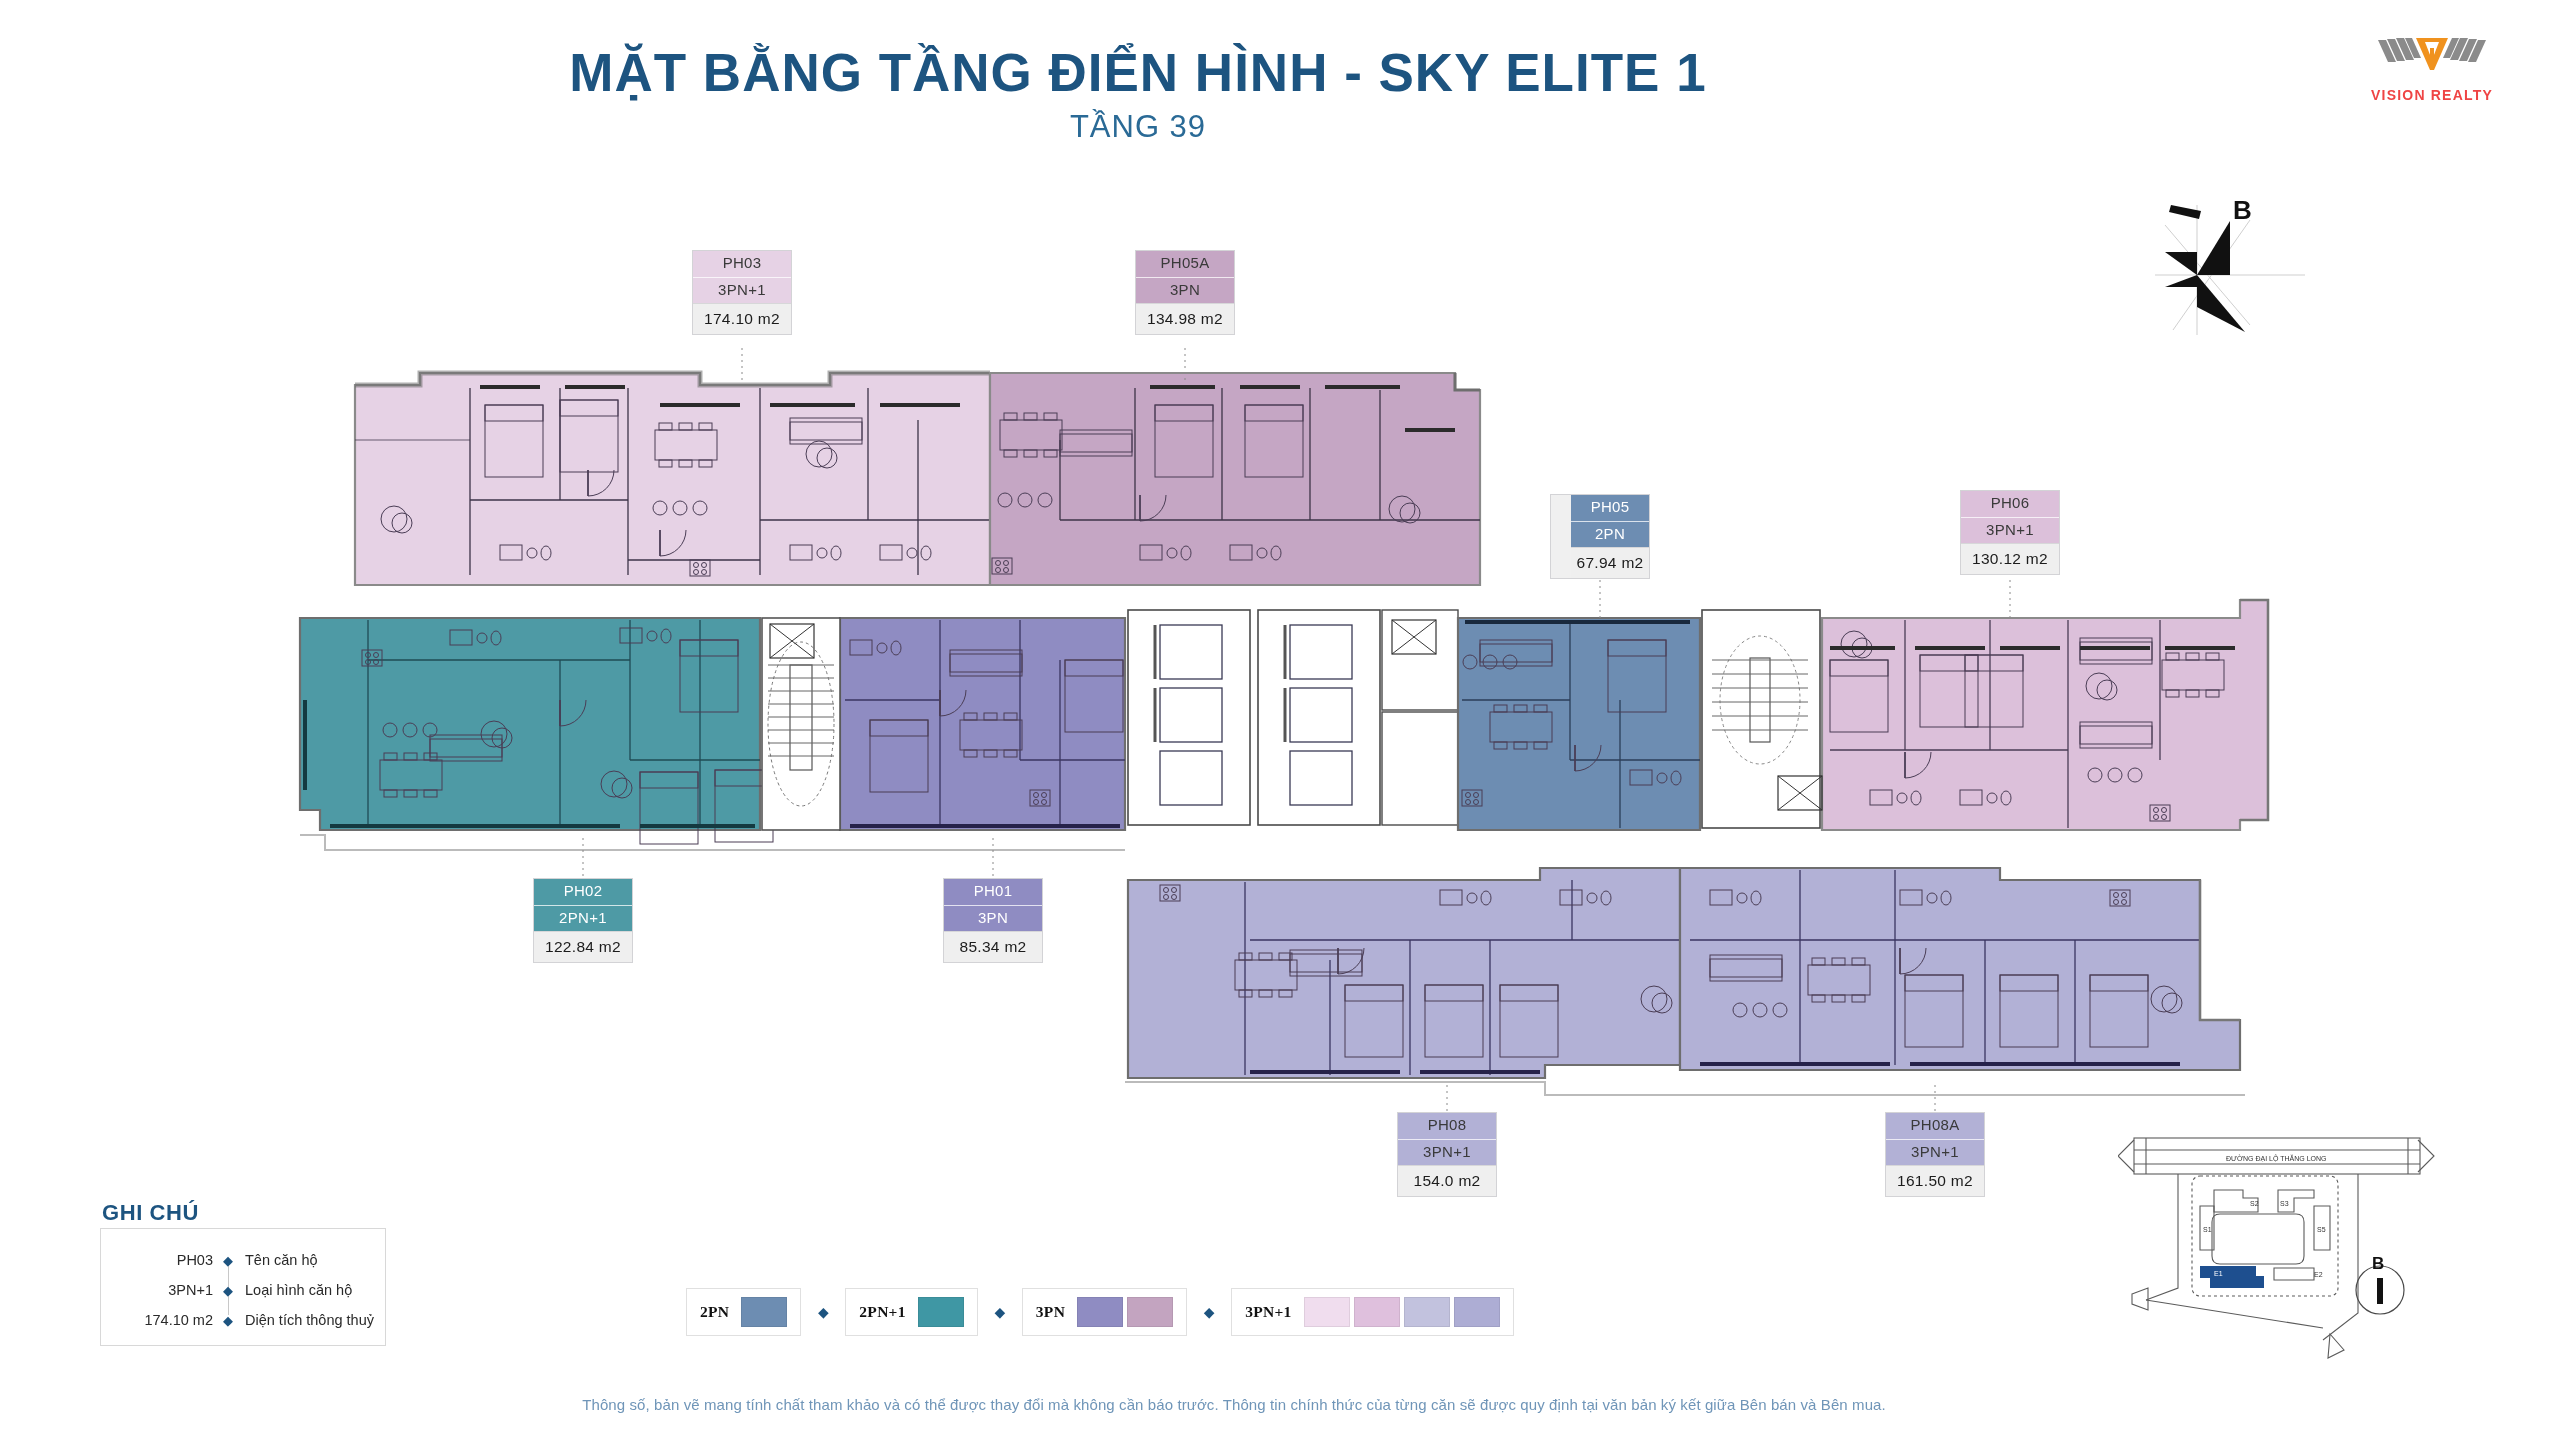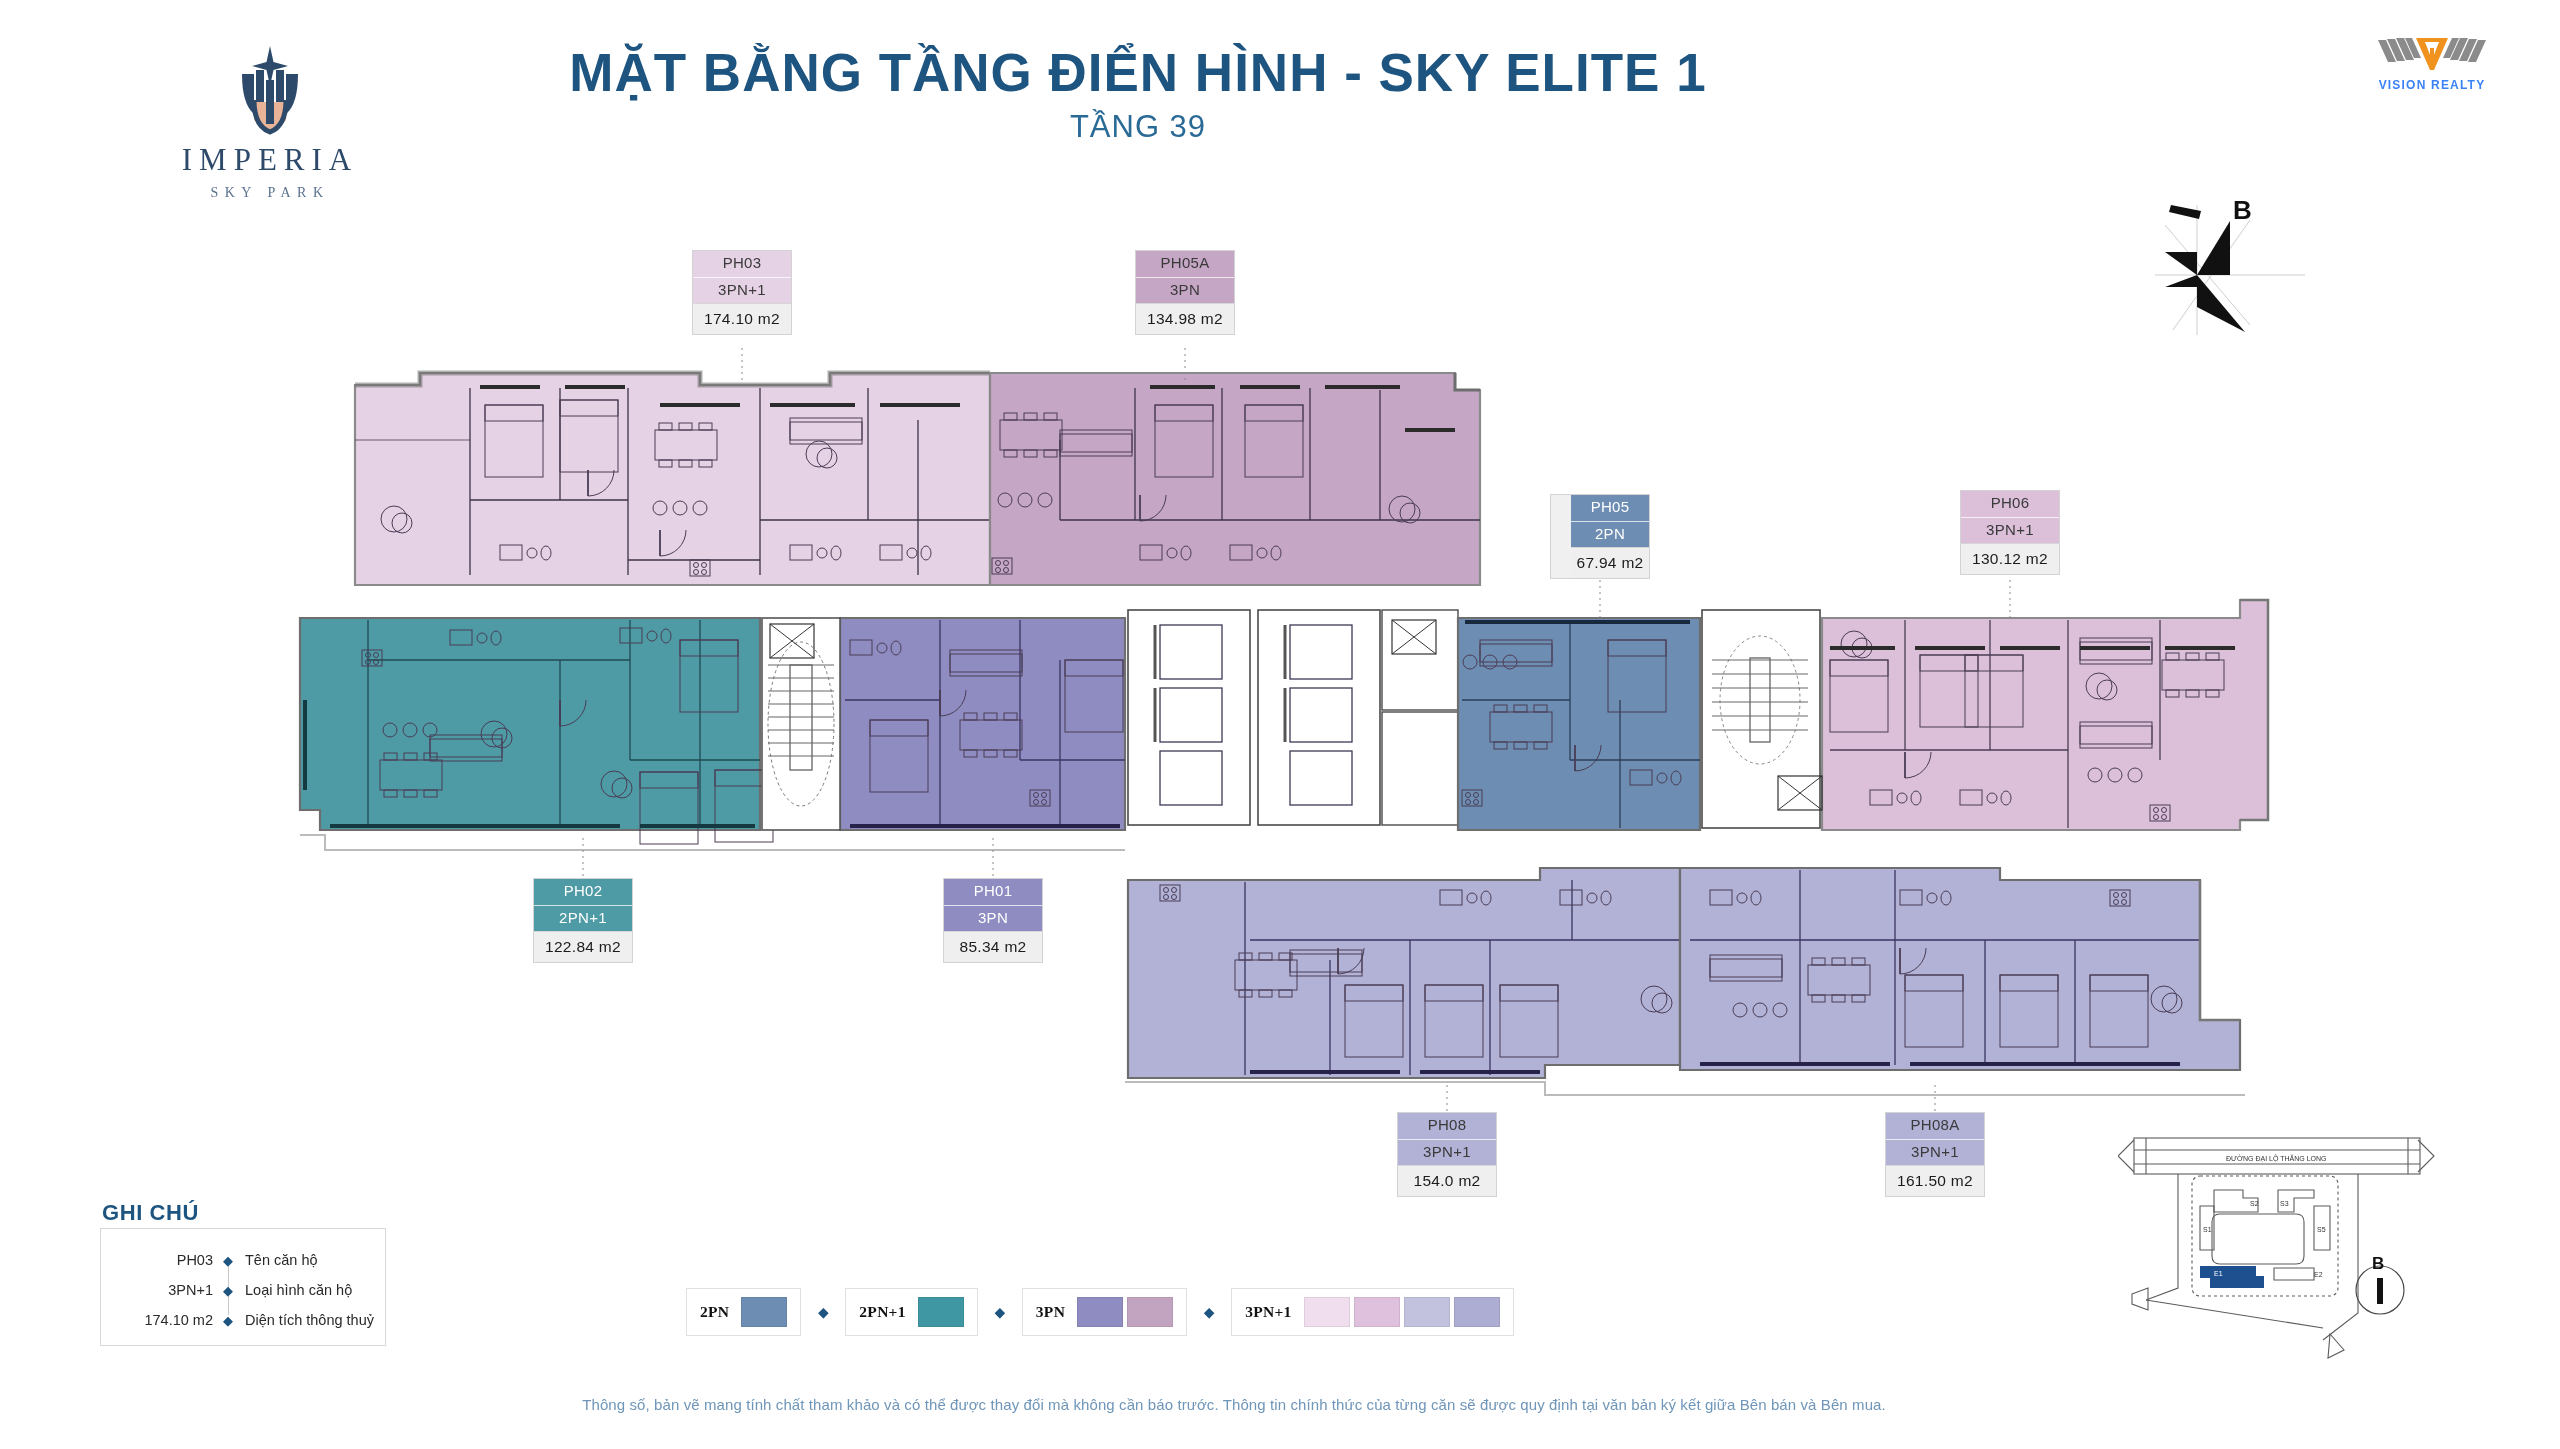--- a/index.html
+++ b/index.html
@@ -19,22 +19,22 @@
   .logo-sub  { font-size: 14px; letter-spacing: 6.5px; color: #5a7290; margin-top: 7px;
                font-family: "Liberation Serif", serif; }
 
   .title-wrap { position: absolute; left: 0; top: 42px; width: 2276px; text-align: center; }
   .main-title { font-size: 53px; font-weight: bold; color: #1d5480; letter-spacing: 1px;
                 font-family: "Liberation Sans", sans-serif; }
   .sub-title  { font-size: 31px; color: #2a6a96; margin-top: 6px; letter-spacing: 1px; }
 
   .brand-tr { position: absolute; right: 48px; top: 30px; width: 160px; text-align: center; }
   .brand-tr svg { display: block; margin: 0 auto; }
-  .brand-name { font-size: 12px; font-weight: bold; color: #3b82f6; letter-spacing: 1.2px;
-                margin-top: 2px; }
+  .brand-name { font-size: 14px; font-weight: bold; color: #ef4444; letter-spacing: 1.2px;
+                margin-top: 11px; }
 
   
   .compass { position: absolute; left: 2155px; top: 195px; width: 150px; height: 145px; }
   .compass .lbl { position: absolute; left: 78px; top: 0px; font-size: 26px; font-weight: bold; color: #111; }
 
   
   .plan { position: absolute; left: 0; top: 0; width: 2560px; height: 1449px; }
 
   
   .tag { position: absolute; width: 100px; border: 1px solid #d3d3d6; background: #f0f0f0;
@@ -72,35 +72,20 @@
             font-size: 15px; color: #6f95b8; letter-spacing: .1px; }
 
   
   .minimap { position: absolute; left: 2118px; top: 1128px; width: 340px; height: 260px; }
 </style>
 </head>
 <body>
 
 <div class="page">
 
-  <div class="logo-block">
-    <svg class="logo-mark" viewBox="0 0 200 100">
-      <path d="M100 6 L103.5 22 L118 26 L103.5 30 L100 46 L96.5 30 L82 26 L96.5 22 Z" fill="#2e4a6b"></path>
-      <path d="M72 34 q0 30 12 40 l0 -40 z" fill="#2e4a6b"></path>
-      <path d="M128 34 q0 30 -12 40 l0 -40 z" fill="#2e4a6b"></path>
-      <path d="M86 30 h8 v52 h-8 z" fill="#2e4a6b"></path>
-      <path d="M106 30 h8 v52 h-8 z" fill="#2e4a6b"></path>
-      <path d="M84 68 q16 22 32 0 l0 12 q-16 20 -32 0 z" fill="#e8b396"></path>
-      <path d="M84 62 h32 v10 q-16 20 -32 0 z" fill="#e8b396"></path>
-      <path d="M84 60 q0 26 16 32 q16 -6 16 -32" fill="none" stroke="#2e4a6b" stroke-width="5"></path>
-      <path d="M96 40 h8 v44 h-8 z" fill="#2e4a6b"></path>
-    </svg>
-    <div class="logo-name">IMPERIA</div>
-    <div class="logo-sub">SKY PARK</div>
-  </div>
 
   <div class="title-wrap">
     <div class="main-title">MẶT BẰNG TẦNG ĐIỂN HÌNH - SKY ELITE 1</div>
     <div class="sub-title">TẦNG 39</div>
   </div>
 
   <div class="brand-tr">
     <svg width="120" height="46" viewBox="0 0 120 46">
       <g fill="#8b8b8b">
         <path d="M6 10 L14 10 L24 32 L16 32 Z"></path>

